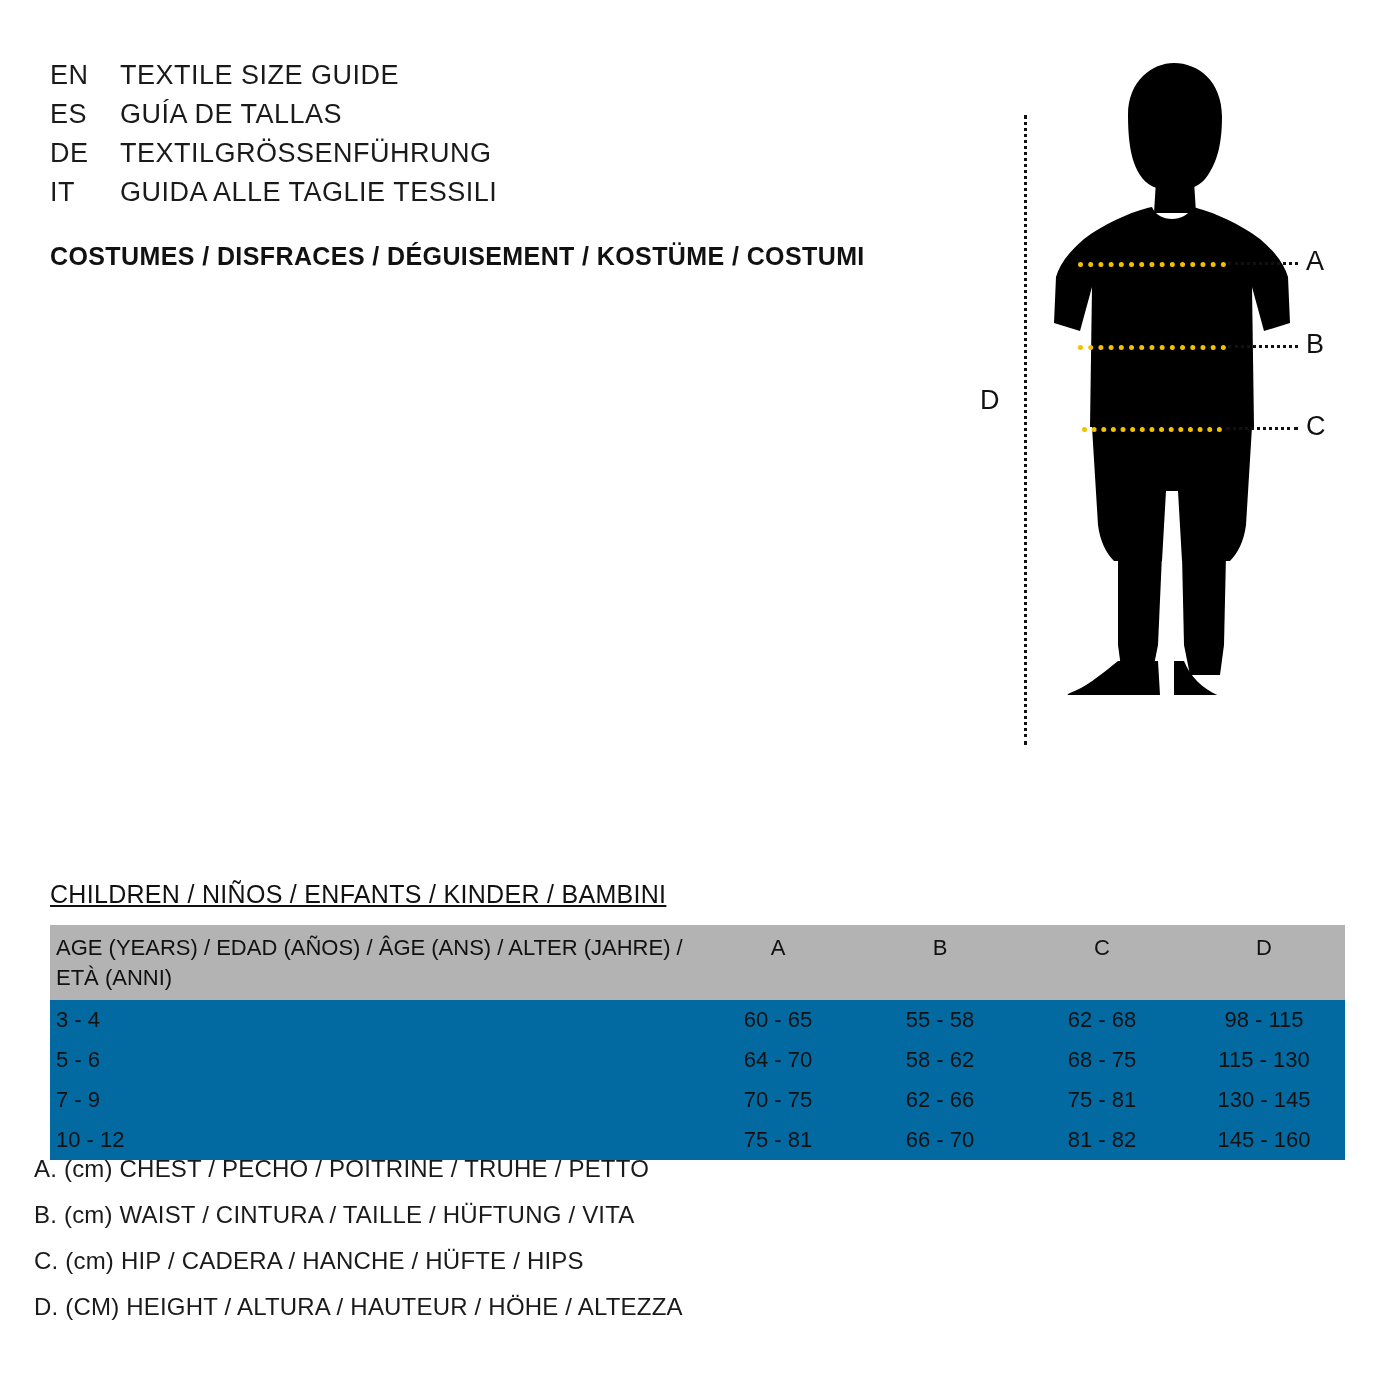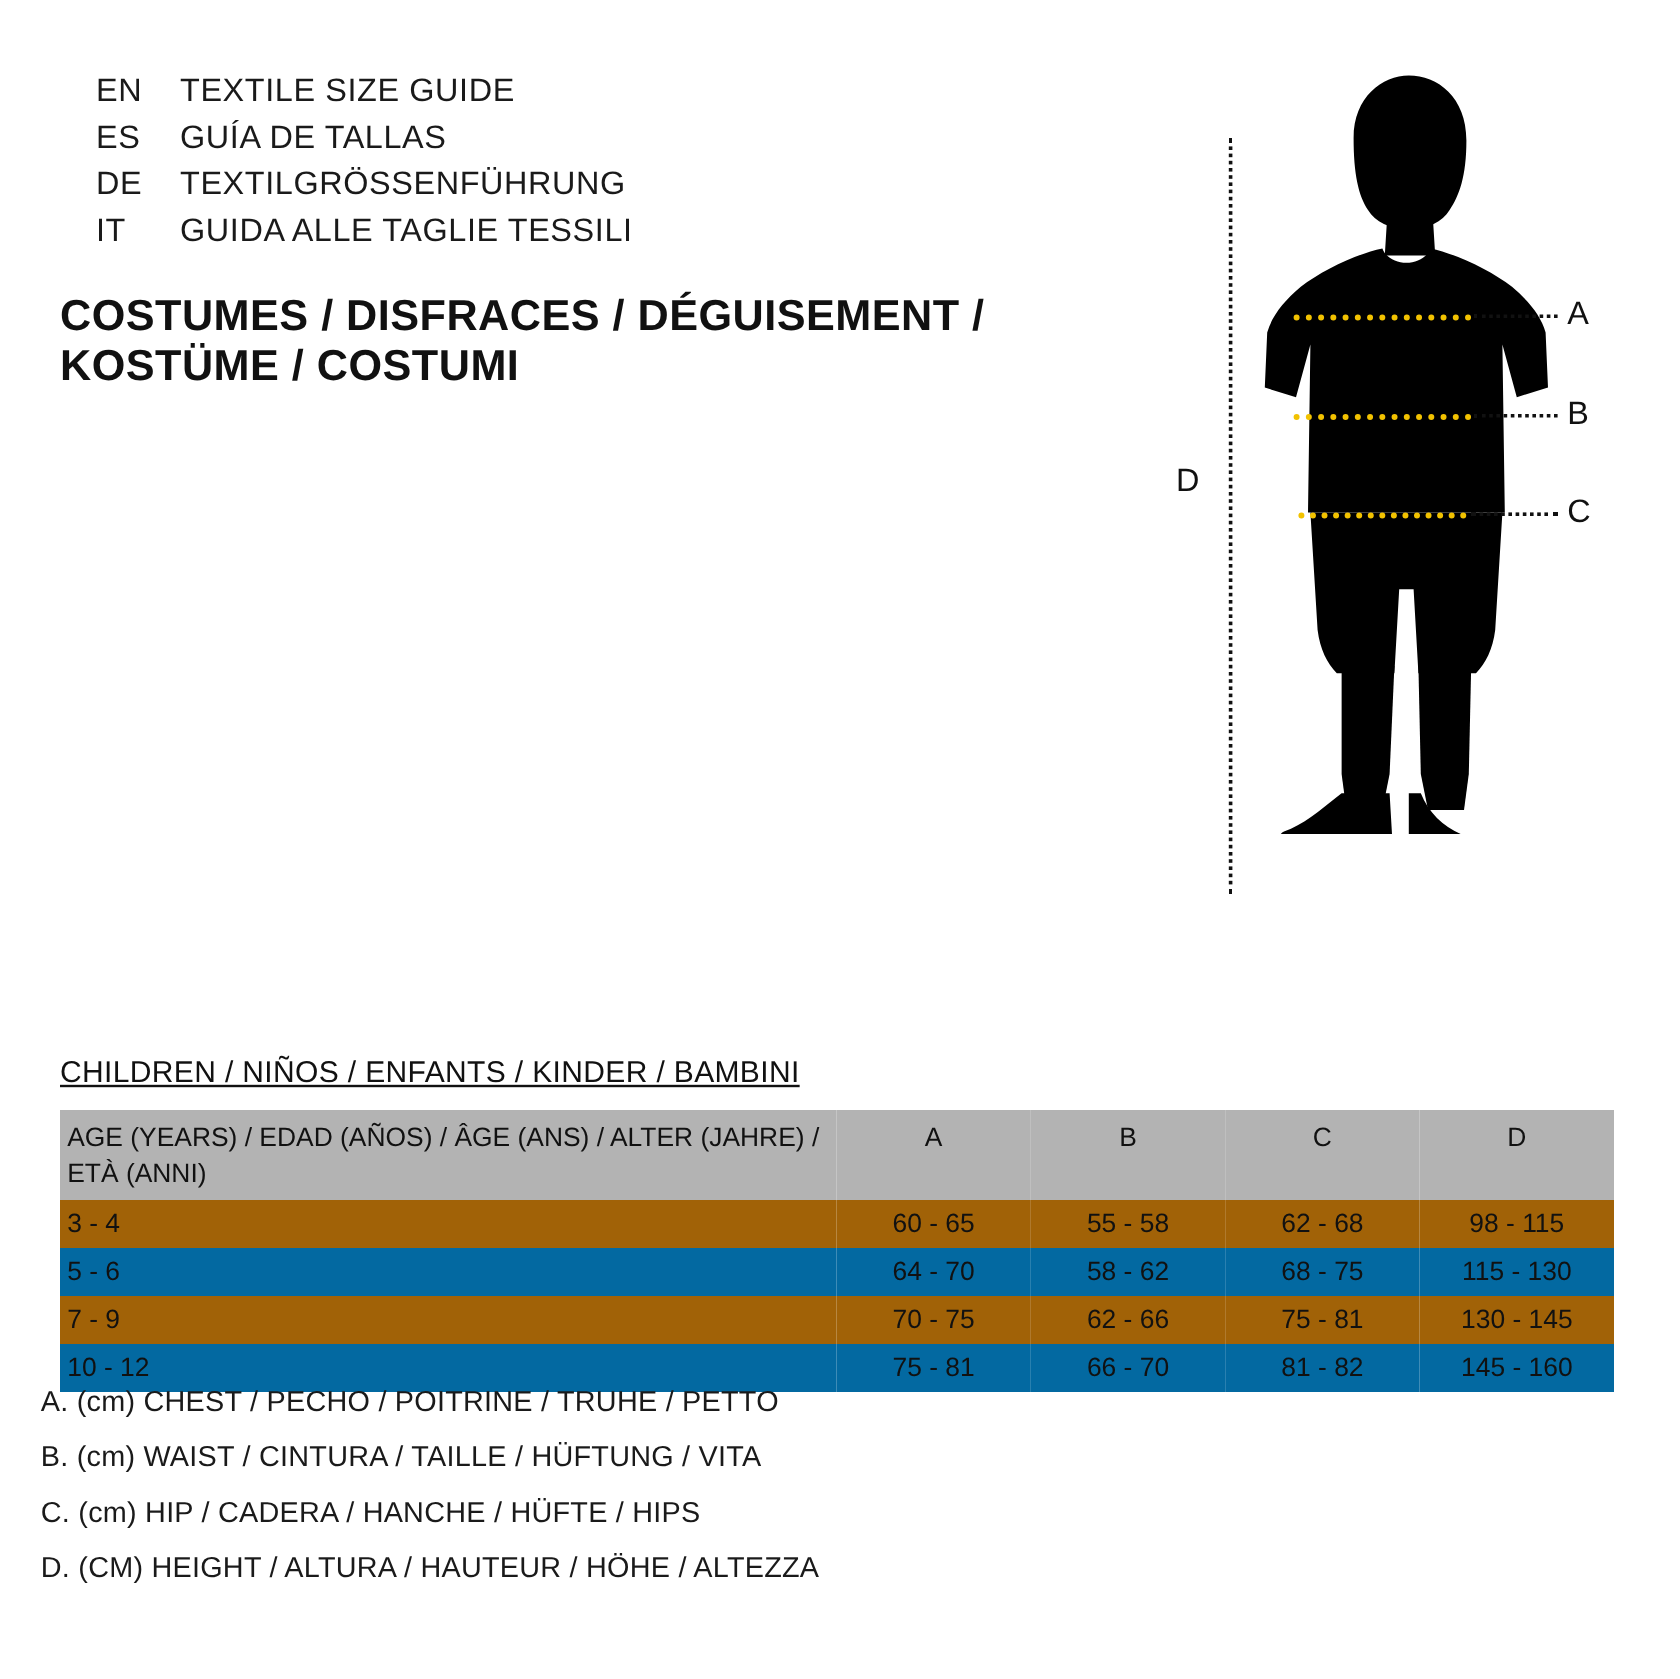--- a/index.html
+++ b/index.html
@@ -24,36 +24,35 @@
   .header {
     position: absolute;
     left: 50px;
     top: 60px;
     width: 900px;
   }
   .lang-row {
     display: flex;
     align-items: baseline;
     margin-bottom: 8px;
-    margin-left: 30px;
   }
   .lang-code {
     width: 70px;
     font-size: 27px;
     letter-spacing: 0.5px;
     color: #1a1a1a;
   }
   .lang-text {
     font-size: 27px;
     letter-spacing: 0.5px;
     color: #1a1a1a;
   }
   .costumes-line {
     margin-top: 34px;
-    font-size: 36px;
+    font-size: 25px;
     font-weight: bold;
     letter-spacing: 0.4px;
     color: #111;
   }
 
   
   .figure-area {
     position: absolute;
     left: 960px;
     top: 55px;
@@ -133,21 +132,21 @@
     padding: 7px 6px;
     text-align: left;
   }
   table.size-table td.val {
     text-align: center;
   }
   tr.row-alt td {
     background: #0369a1;
   }
   tr.row-plain td {
-    background: #a16207;
+    background: #0369a1;
   }
 
   .legend {
     position: absolute;
     left: 34px;
     top: 1155px;
     width: 900px;
   }
   .legend-line {
     font-size: 24px;

